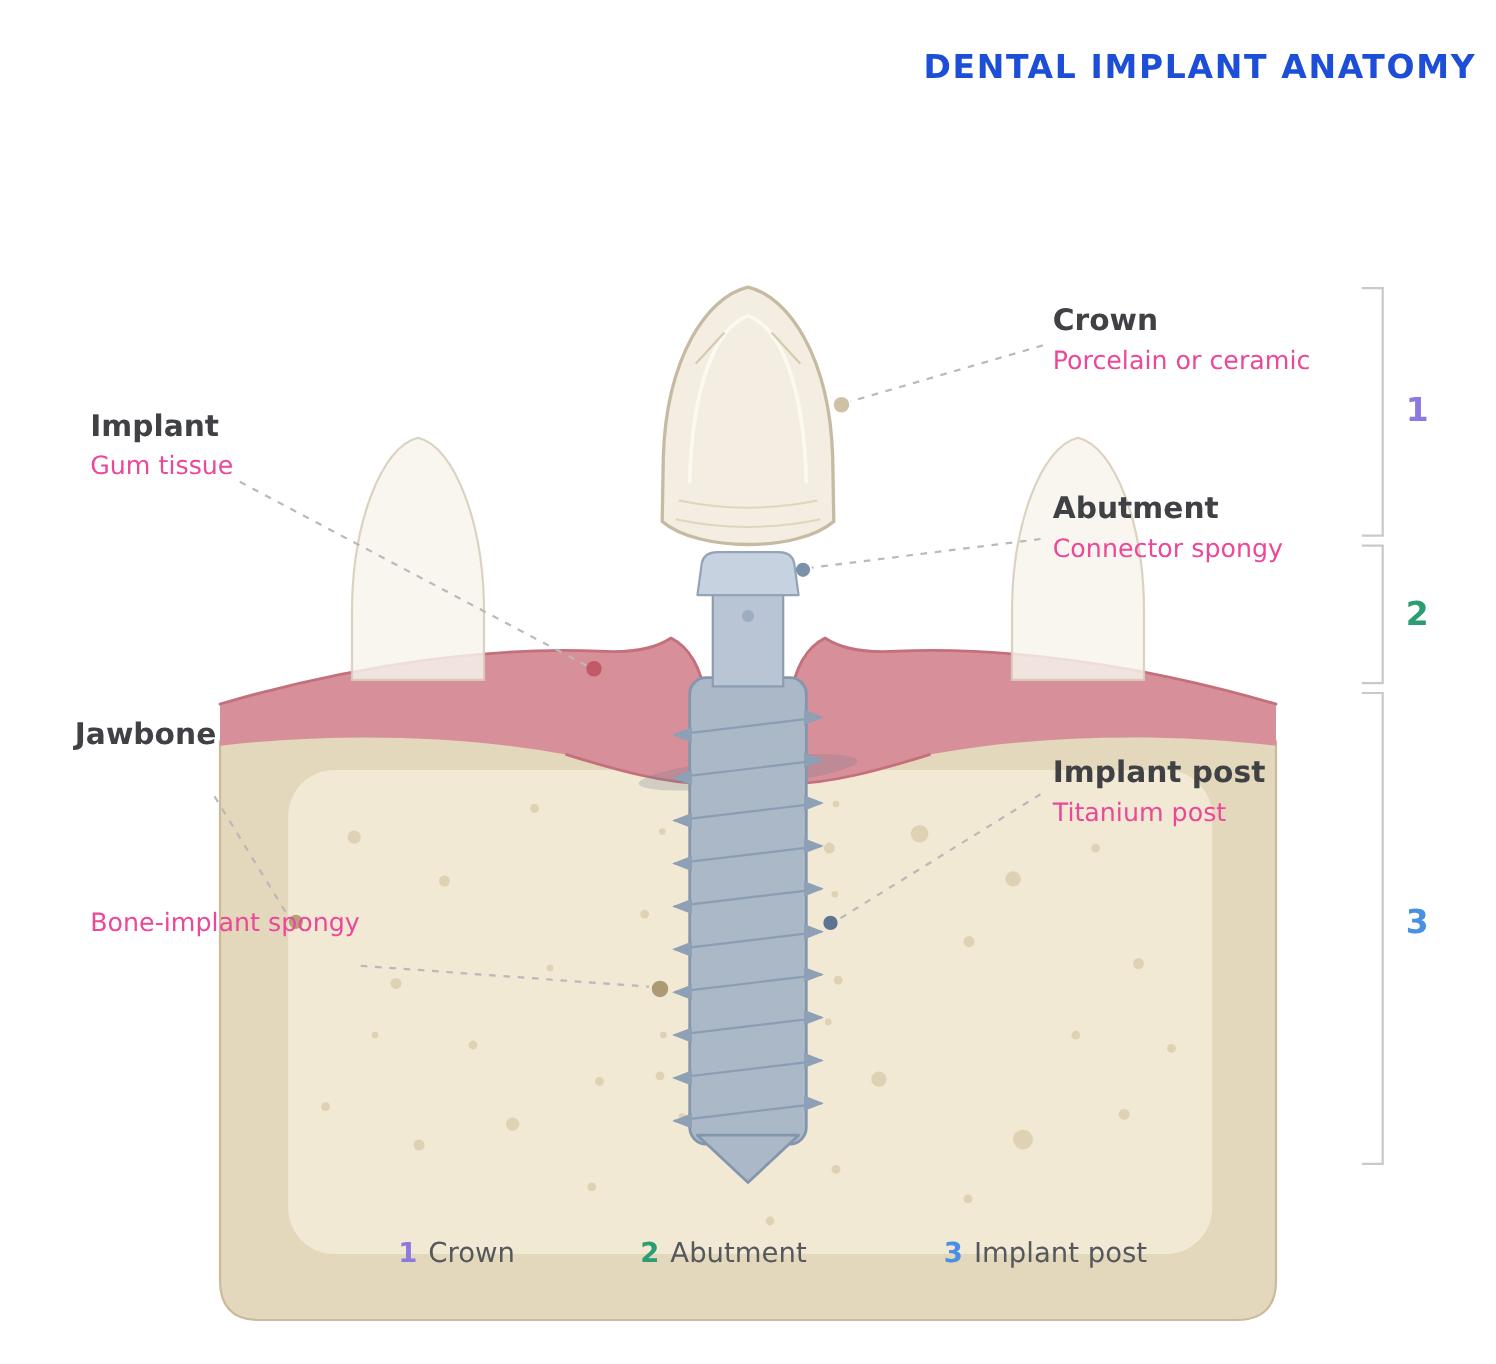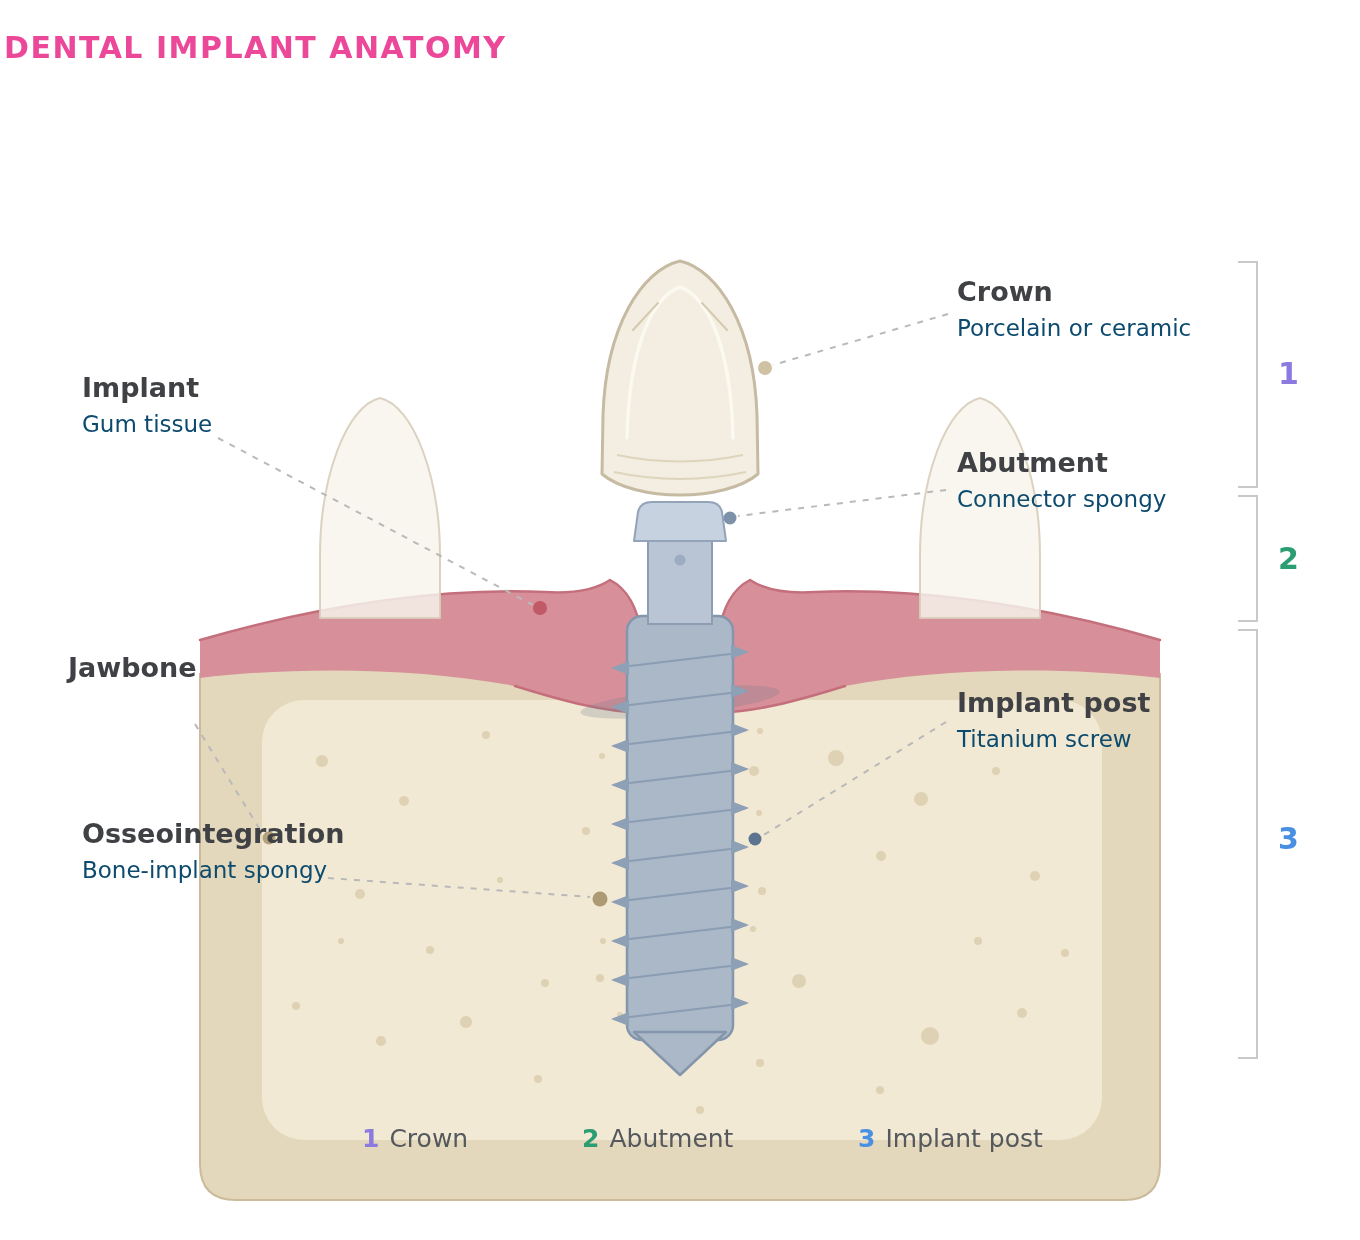--- a/index.html
+++ b/index.html
@@ -1,23 +1,23 @@
 <!DOCTYPE html>
 <html><head>
 <meta charset="utf-8">
 <style>
   html,body{margin:0;padding:0;background:#ffffff;}
   body{width:1360px;height:1240px;position:relative;font-family:"DejaVu Sans","Liberation Sans",sans-serif;overflow:hidden;}
   .stage{position:absolute;inset:0;}
   svg{position:absolute;left:0;top:0;}
-  h1.title{position:absolute;left:0;right:0;top:26px;margin:4px;text-align:left;
-           font:700 30px "DejaVu Sans","Liberation Sans",sans-serif;color:#ec4899;letter-spacing:1.5px;}
+  h1.title{position:absolute;left:0;right:0;top:26px;margin:18px;text-align:right;
+           font:700 30px "DejaVu Sans","Liberation Sans",sans-serif;color:#1d4ed8;letter-spacing:1.5px;}
   .lbl{position:absolute;white-space:nowrap;}
   .lbl .lt{font:700 27px "DejaVu Sans","Liberation Sans",sans-serif;color:#3f4145;}
-  .lbl .ls{font:23px "DejaVu Sans","Liberation Sans",sans-serif;color:#0c4a6e;margin-top:8px;}
+  .lbl .ls{font:23px "DejaVu Sans","Liberation Sans",sans-serif;color:#ec4899;margin-top:8px;}
   .bnum{position:absolute;font:700 30px "DejaVu Sans","Liberation Sans",sans-serif;}
   .legend-item{position:absolute;top:1124px;white-space:nowrap;font:25px "DejaVu Sans","Liberation Sans",sans-serif;}
   .legend-item .ln{font-weight:700;}
   .legend-item .ll{color:#55585c;margin-left:10px;}
 </style>
 </head>
 <body>
 
 <div class="stage">
 
@@ -156,34 +156,33 @@
   </svg>
 
   <div class="lbl" style="left:82px;top:372px">
     <div class="lt">Implant</div>
     <div class="ls">Gum tissue</div>
   </div>
   <div class="lbl" style="left:68px;top:652px">
     <div class="lt">Jawbone</div>
   </div>
   <div class="lbl" style="left:82px;top:818px">
-    <div class="lt">Osseointegration</div>
     <div class="ls">Bone-implant spongy</div>
   </div>
   <div class="lbl" style="left:957px;top:276px">
     <div class="lt">Crown</div>
     <div class="ls">Porcelain or ceramic</div>
   </div>
   <div class="lbl" style="left:957px;top:447px">
     <div class="lt">Abutment</div>
     <div class="ls">Connector spongy</div>
   </div>
   <div class="lbl" style="left:957px;top:687px">
     <div class="lt">Implant post</div>
-    <div class="ls">Titanium screw</div>
+    <div class="ls">Titanium post</div>
   </div>
 
   <div class="bnum" style="left: 1278px; top: 356px; color: rgb(141, 122, 224);">1</div>
   <div class="bnum" style="left: 1278px; top: 541px; color: rgb(42, 157, 114);">2</div>
   <div class="bnum" style="left: 1278px; top: 821px; color: rgb(74, 144, 226);">3</div>
 
   <div class="legend-item" style="left:362px">
     <span class="ln" style="color: rgb(141, 122, 224);">1</span><span class="ll">Crown</span>
   </div>
   <div class="legend-item" style="left:582px">

